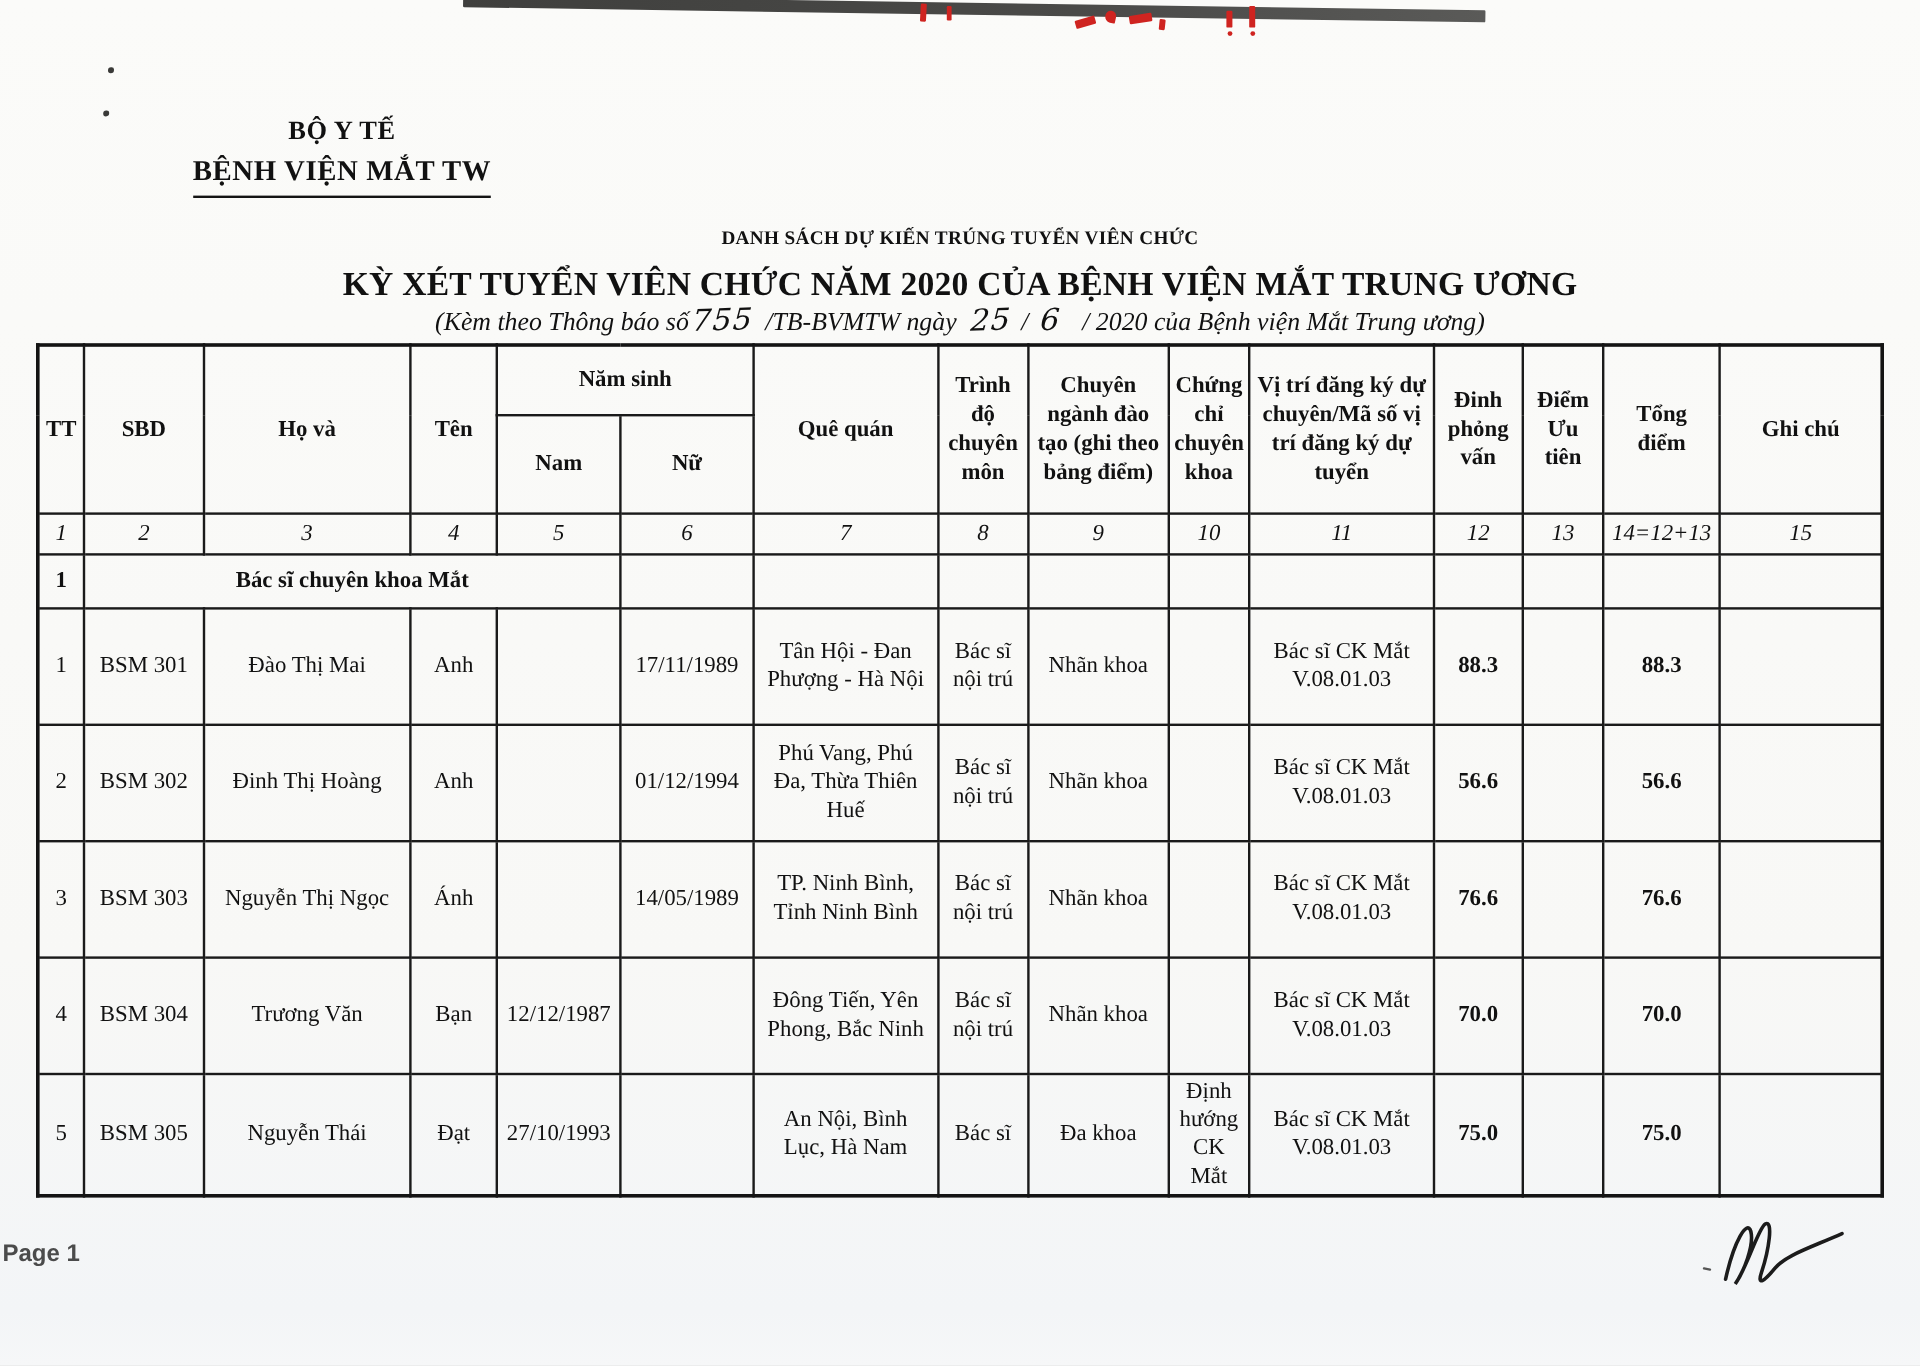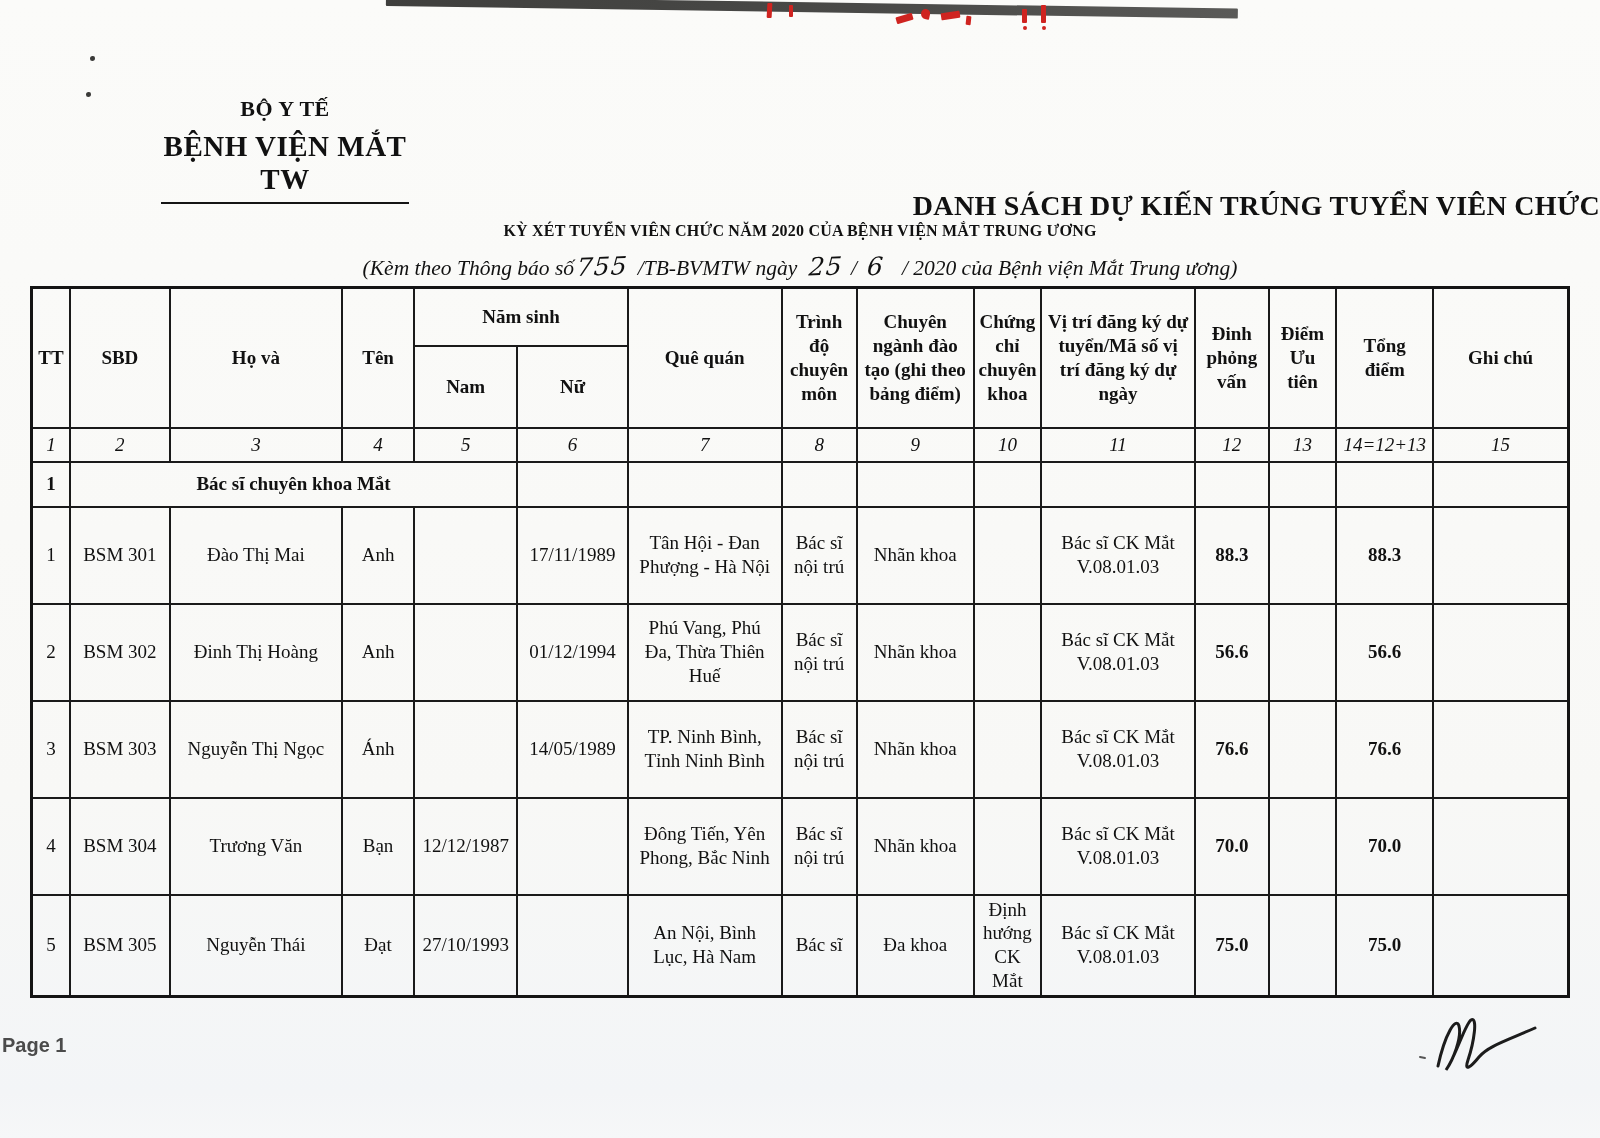--- a/index.html
+++ b/index.html
@@ -13,26 +13,26 @@
   }
   
   .scan-band{position:absolute;left:386px;top:-4px;width:852px;height:10px;
     background:linear-gradient(90deg,#3f3f3d 0%,#4a4a48 60%,#5a5a58 100%);
     transform:rotate(0.85deg);transform-origin:left top;border-radius:1px;}
   .redmark{position:absolute;background:#cf2420;border-radius:1px;}
   .speck{position:absolute;background:#3a3a38;border-radius:50% 40% 55% 45%;}
   
   .hdr{position:absolute;text-align:center;font-weight:bold;}
   .hdr .l1{font-size:22px;letter-spacing:.5px;}
-  .hdr .l2{font-size:29px;margin-top:8px;letter-spacing:.5px;}
+  .hdr .l2{font-size:24px;margin-top:8px;letter-spacing:.5px;}
   .hdr .rule{height:0;border-bottom:2px solid #141414;margin:6px auto 0;}
   
   .title{position:absolute;left:0;width:1600px;text-align:center;font-weight:bold;}
-  #title1{top:190px;font-size:28px;letter-spacing:.3px;text-align:right;}
-  #title2{top:222px;font-size:16px;letter-spacing:.2px;}
+  #title1{top:190px;font-size:16px;letter-spacing:.3px;}
+  #title2{top:222px;font-size:28px;letter-spacing:.2px;}
   #subtitle{position:absolute;top:252px;left:0;width:1600px;text-align:center;
     font-style:italic;font-size:21.5px;font-weight:normal;}
   .hw{font-family:"DejaVu Serif",serif;font-style:italic;font-size:25px;
     display:inline-block;transform:skewX(-6deg) rotate(-2deg);letter-spacing:1px;}
   
   table#tbl{position:absolute;left:30px;top:286px;width:1540px;
     border-collapse:collapse;table-layout:fixed;
     border:3px solid #141414;}
   #tbl th,#tbl td{border:2px solid #1a1a1a;padding:2px 4px;
     font-size:19px;line-height:1.25;vertical-align:middle;text-align:center;
@@ -106,21 +106,21 @@
       <tr class="h1">
         <th rowspan="2">TT</th>
         <th rowspan="2">SBD</th>
         <th rowspan="2" class="al">Họ và</th>
         <th rowspan="2" class="al">Tên</th>
         <th colspan="2">Năm sinh</th>
         <th rowspan="2">Quê quán</th>
         <th rowspan="2">Trình độ chuyên môn</th>
         <th rowspan="2">Chuyên ngành đào tạo (ghi theo bảng điểm)</th>
         <th rowspan="2">Chứng chỉ chuyên khoa</th>
-        <th rowspan="2" class="al">Vị trí đăng ký dự tuyển/Mã số vị trí đăng ký dự ngày</th>
+        <th rowspan="2" class="al">Vị trí đăng ký dự chuyên/Mã số vị trí đăng ký dự tuyển</th>
         <th rowspan="2">Đinh phỏng vấn</th>
         <th rowspan="2">Điểm Ưu tiên</th>
         <th rowspan="2" class="al">Tổng điểm</th>
         <th rowspan="2">Ghi chú</th>
       </tr>
       <tr class="h2">
         <th>Nam</th>
         <th>Nữ</th>
       </tr>
       <tr class="numrow">

